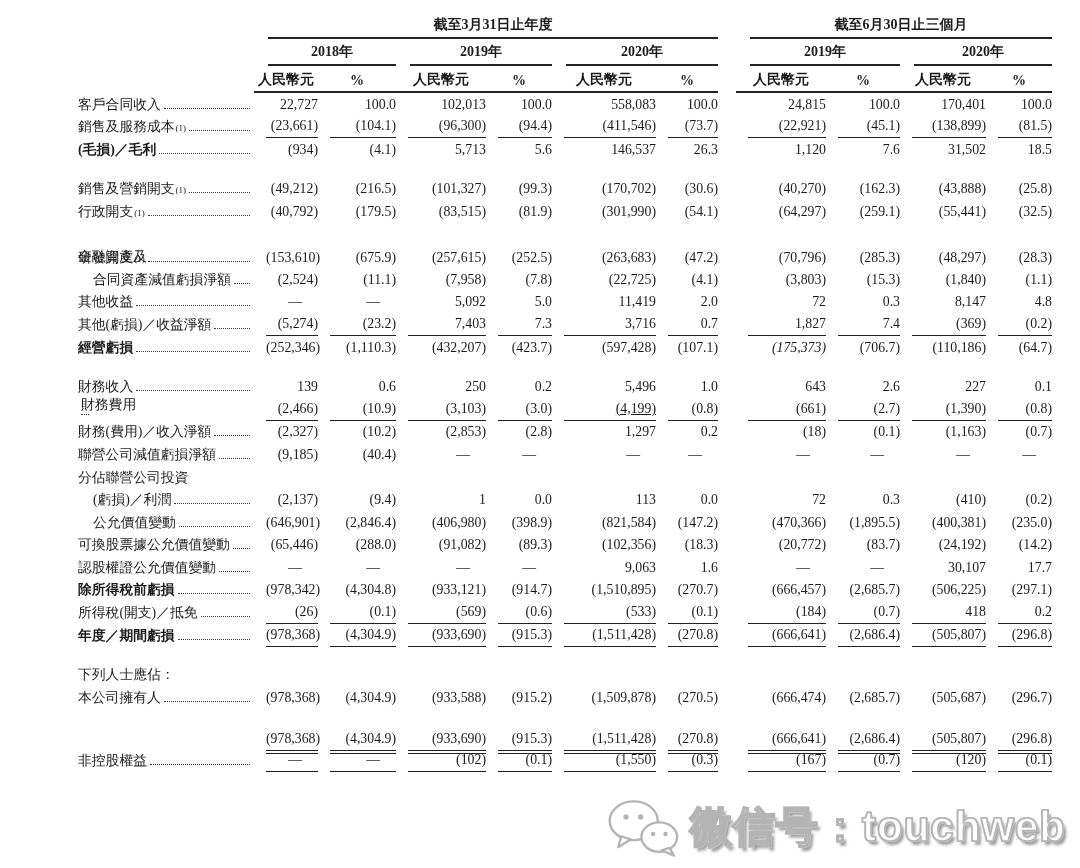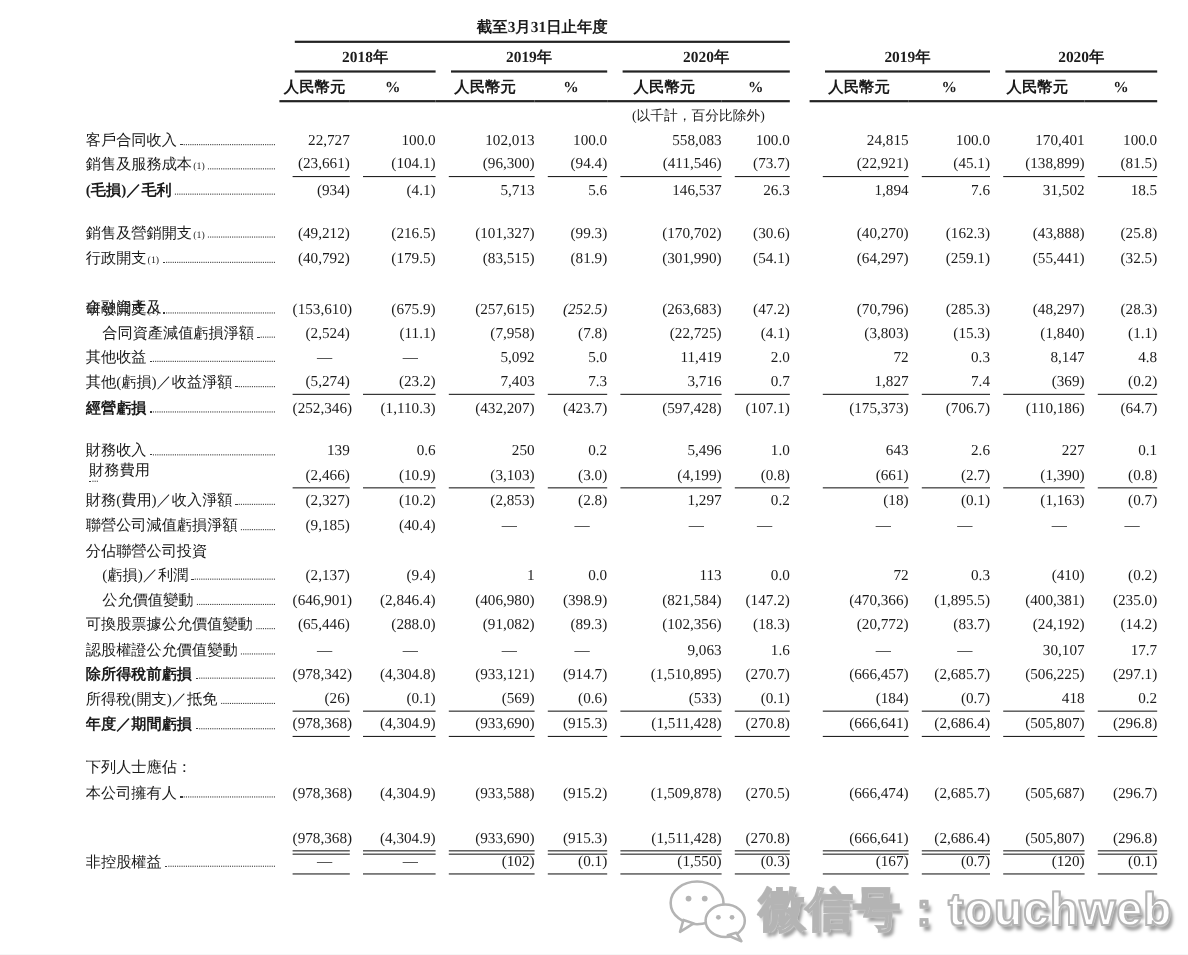--- a/index.html
+++ b/index.html
@@ -50,43 +50,41 @@
     white-space:nowrap;
   }
 </style>
 </head>
 <body>
 
 <div class="page">
   <div>
       <div class="row hdr">
         <div class="grp" style="grid-column: 2 / span 6;">截至3月31日止年度</div>
+        <div class="grp" style="grid-column: 9 / span 4;">截至6月30日止三個月</div>
       </div>
       <div class="row hdr">
         <div class="yr" style="grid-column: 2 / span 2;">2018年</div>
         <div class="yr" style="grid-column: 4 / span 2;">2019年</div>
         <div class="yr" style="grid-column: 6 / span 2;">2020年</div>
         <div class="yr" style="grid-column: 9 / span 2;">2019年</div>
         <div class="yr" style="grid-column: 11 / span 2;">2020年</div>
       </div>
       <div class="row hdr">
         <div class="sub" style="grid-column: 2;">人民幣元</div>
         <div class="sub" style="grid-column: 3;">%</div>
         <div class="sub" style="grid-column: 4;">人民幣元</div>
         <div class="sub" style="grid-column: 5;">%</div>
         <div class="sub" style="grid-column: 6;">人民幣元</div>
         <div class="sub" style="grid-column: 7;">%</div>
         <div class="sub" style="grid-column: 9;">人民幣元</div>
         <div class="sub" style="grid-column: 10;">%</div>
         <div class="sub" style="grid-column: 11;">人民幣元</div>
         <div class="sub" style="grid-column: 12;">%</div>
       </div>
-      <div class="row note-row">
-        <div class="notec" style="grid-column: 6 / span 2;">(以千計，百分比除外)</div>
-      </div>
       <div class="row body">
         <div class="lbl" style="grid-column: 1;">
           <span>客戶合同收入</span>
           <span class="leader"></span>
         </div>
         <div class="num" style="grid-column: 2;">22,727</div>
         <div class="num" style="grid-column: 3;">100.0</div>
         <div class="num" style="grid-column: 4;">102,013</div>
         <div class="num" style="grid-column: 5;">100.0</div>
         <div class="num" style="grid-column: 6;">558,083</div>
@@ -117,21 +115,21 @@
         <div class="lbl" style="grid-column: 1;">
           <span>(毛損)／毛利</span>
           <span class="leader"></span>
         </div>
         <div class="num" style="grid-column: 2;">(934)</div>
         <div class="num" style="grid-column: 3;">(4.1)</div>
         <div class="num" style="grid-column: 4;">5,713</div>
         <div class="num" style="grid-column: 5;">5.6</div>
         <div class="num" style="grid-column: 6;">146,537</div>
         <div class="num" style="grid-column: 7;">26.3</div>
-        <div class="num" style="grid-column: 9;">1,894</div>
+        <div class="num" style="grid-column: 9;">1,120</div>
         <div class="num" style="grid-column: 10;">7.6</div>
         <div class="num" style="grid-column: 11;">31,502</div>
         <div class="num" style="grid-column: 12;">18.5</div>
       </div>
       <div class="row gap"></div>
       <div class="row body">
         <div class="lbl" style="grid-column: 1;">
           <span>銷售及營銷開支</span>
           <sup>(1)</sup>
           <span class="leader"></span>
@@ -166,21 +164,21 @@
       </div>
       <div class="row body">
         <div class="lbl" style="grid-column: 1;">
           <span>研發開支</span>
           <sup>(1)</sup>
           <span class="leader"></span>
         </div>
         <div class="num" style="grid-column: 2;">(153,610)</div>
         <div class="num" style="grid-column: 3;">(675.9)</div>
         <div class="num" style="grid-column: 4; margin-top: 27px;">(257,615)</div>
-        <div class="num" style="grid-column: 5; font-style: italic;">(252.5)</div>
+        <div class="num" style="grid-column: 5;">(252.5)</div>
         <div class="num" style="grid-column: 6;">(263,683)</div>
         <div class="num" style="grid-column: 7;">(47.2)</div>
         <div class="num" style="grid-column: 9;">(70,796)</div>
         <div class="num" style="grid-column: 10;">(285.3)</div>
         <div class="num" style="grid-column: 11;">(48,297)</div>
         <div class="num" style="grid-column: 12;">(28.3)</div>
       </div>
       <div class="row body">
         <div class="lbl" style="grid-column: 1;">
           <span>金融資產及</span>
@@ -238,21 +236,21 @@
         <div class="lbl" style="grid-column: 1;">
           <span>經營虧損</span>
           <span class="leader"></span>
         </div>
         <div class="num" style="grid-column: 2;">(252,346)</div>
         <div class="num" style="grid-column: 3;">(1,110.3)</div>
         <div class="num" style="grid-column: 4;">(432,207)</div>
         <div class="num" style="grid-column: 5;">(423.7)</div>
         <div class="num" style="grid-column: 6;">(597,428)</div>
         <div class="num" style="grid-column: 7;">(107.1)</div>
-        <div class="num" style="grid-column: 9;">(175,373)</div>
+        <div class="num" style="grid-column: 9; font-style: italic;">(175,373)</div>
         <div class="num" style="grid-column: 10;">(706.7)</div>
         <div class="num" style="grid-column: 11;">(110,186)</div>
         <div class="num" style="grid-column: 12;">(64.7)</div>
       </div>
       <div class="row gap"></div>
       <div class="row body">
         <div class="lbl" style="grid-column: 1;">
           <span>財務收入</span>
           <span class="leader"></span>
         </div>
@@ -269,21 +267,21 @@
       </div>
       <div class="row body">
         <div class="lbl" style="grid-column: 1; flex-direction: column;">
           <span>財務費用</span>
           <span class="leader"></span>
         </div>
         <div class="num ul1" style="grid-column: 2;">(2,466)</div>
         <div class="num ul1" style="grid-column: 3;">(10.9)</div>
         <div class="num ul1" style="grid-column: 4;">(3,103)</div>
         <div class="num ul1" style="grid-column: 5;">(3.0)</div>
-        <div class="num ul1" style="grid-column: 6;">(4,199)</div>
+        <div class="num ul1" style="grid-column: 6; text-decoration: underline;">(4,199)</div>
         <div class="num ul1" style="grid-column: 7;">(0.8)</div>
         <div class="num ul1" style="grid-column: 9;">(661)</div>
         <div class="num ul1" style="grid-column: 10;">(2.7)</div>
         <div class="num ul1" style="grid-column: 11;">(1,390)</div>
         <div class="num ul1" style="grid-column: 12;">(0.8)</div>
       </div>
       <div class="row body">
         <div class="lbl" style="grid-column: 1;">
           <span>財務(費用)／收入淨額</span>
           <span class="leader"></span>

